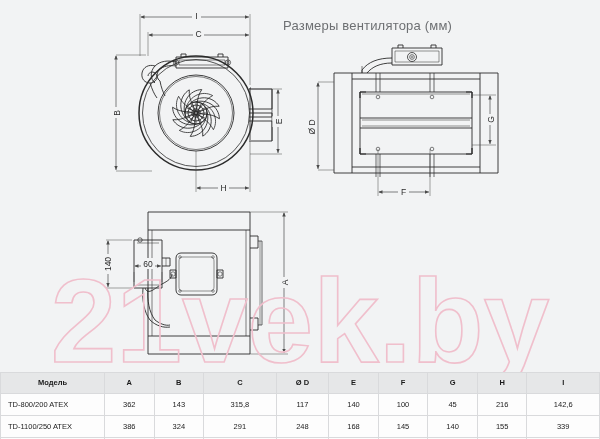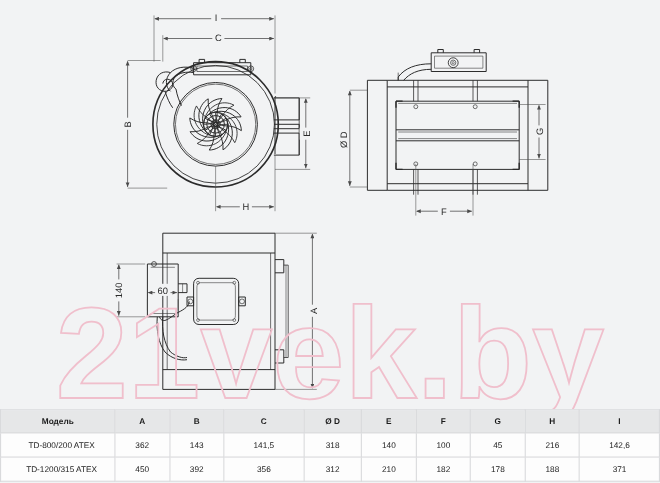--- a/index.html
+++ b/index.html
@@ -41,21 +41,21 @@
     line-height:21px;
   }
   .spec-table thead th{
     background:#e6e7e8;
     font-weight:bold;
     font-size:7.5px;
     height:20px;line-height:20px;
   }
   .spec-table tbody td{background:#fdfdfd;}
   .spec-table th:first-child,.spec-table td:first-child{
-    text-align:center;padding-left:7px;width:96px;
+    text-align:left;padding-left:7px;width:96px;
   }
   .spec-table th:first-child{text-align:center;padding-left:0;margin-top:44px;}
 </style>
 </head>
 <body>
 
 <div id="stage">
 
   <svg id="drawing" viewBox="0 0 600 439">
     <defs>
@@ -309,20 +309,21 @@
         <text x="284.5" y="286" text-anchor="middle" transform="rotate(-90 284.5 282.5)">A</text>
       </g>
 
     </g>
   </svg>
 
   <svg id="watermark" viewBox="0 0 600 439">
     <text x="300" y="362" text-anchor="middle" font-family="'Liberation Sans', sans-serif" font-size="118" font-weight="bold" fill="none" stroke="#f0bfcc" stroke-width="1.6">21vek.by</text>
   </svg>
 
+  <div class="title">Размеры вентилятора (мм)</div>
 
   <table class="spec-table">
     <thead>
       <tr>
         <th>Модель</th>
         <th>A</th>
         <th>B</th>
         <th>C</th>
         <th>Ø D</th>
         <th>E</th>
@@ -330,27 +331,39 @@
         <th>G</th>
         <th>H</th>
         <th>I</th>
       </tr>
     </thead>
     <tbody>
       <tr>
         <td>TD-800/200 ATEX</td>
         <td>362</td>
         <td>143</td>
-        <td>141,5</td>
-        <td>318</td>
+        <td>315,8</td>
+        <td>117</td>
         <td>140</td>
         <td>100</td>
         <td>45</td>
         <td>216</td>
         <td>142,6</td>
+      </tr>
+      <tr>
+        <td>TD-1100/250 ATEX</td>
+        <td>386</td>
+        <td>324</td>
+        <td>291</td>
+        <td>248</td>
+        <td>168</td>
+        <td>145</td>
+        <td>140</td>
+        <td>155</td>
+        <td>339</td>
       </tr>
       <tr>
         <td>TD-1200/315 ATEX</td>
         <td>450</td>
         <td>392</td>
         <td>356</td>
         <td>312</td>
         <td>210</td>
         <td>182</td>
         <td>178</td>

